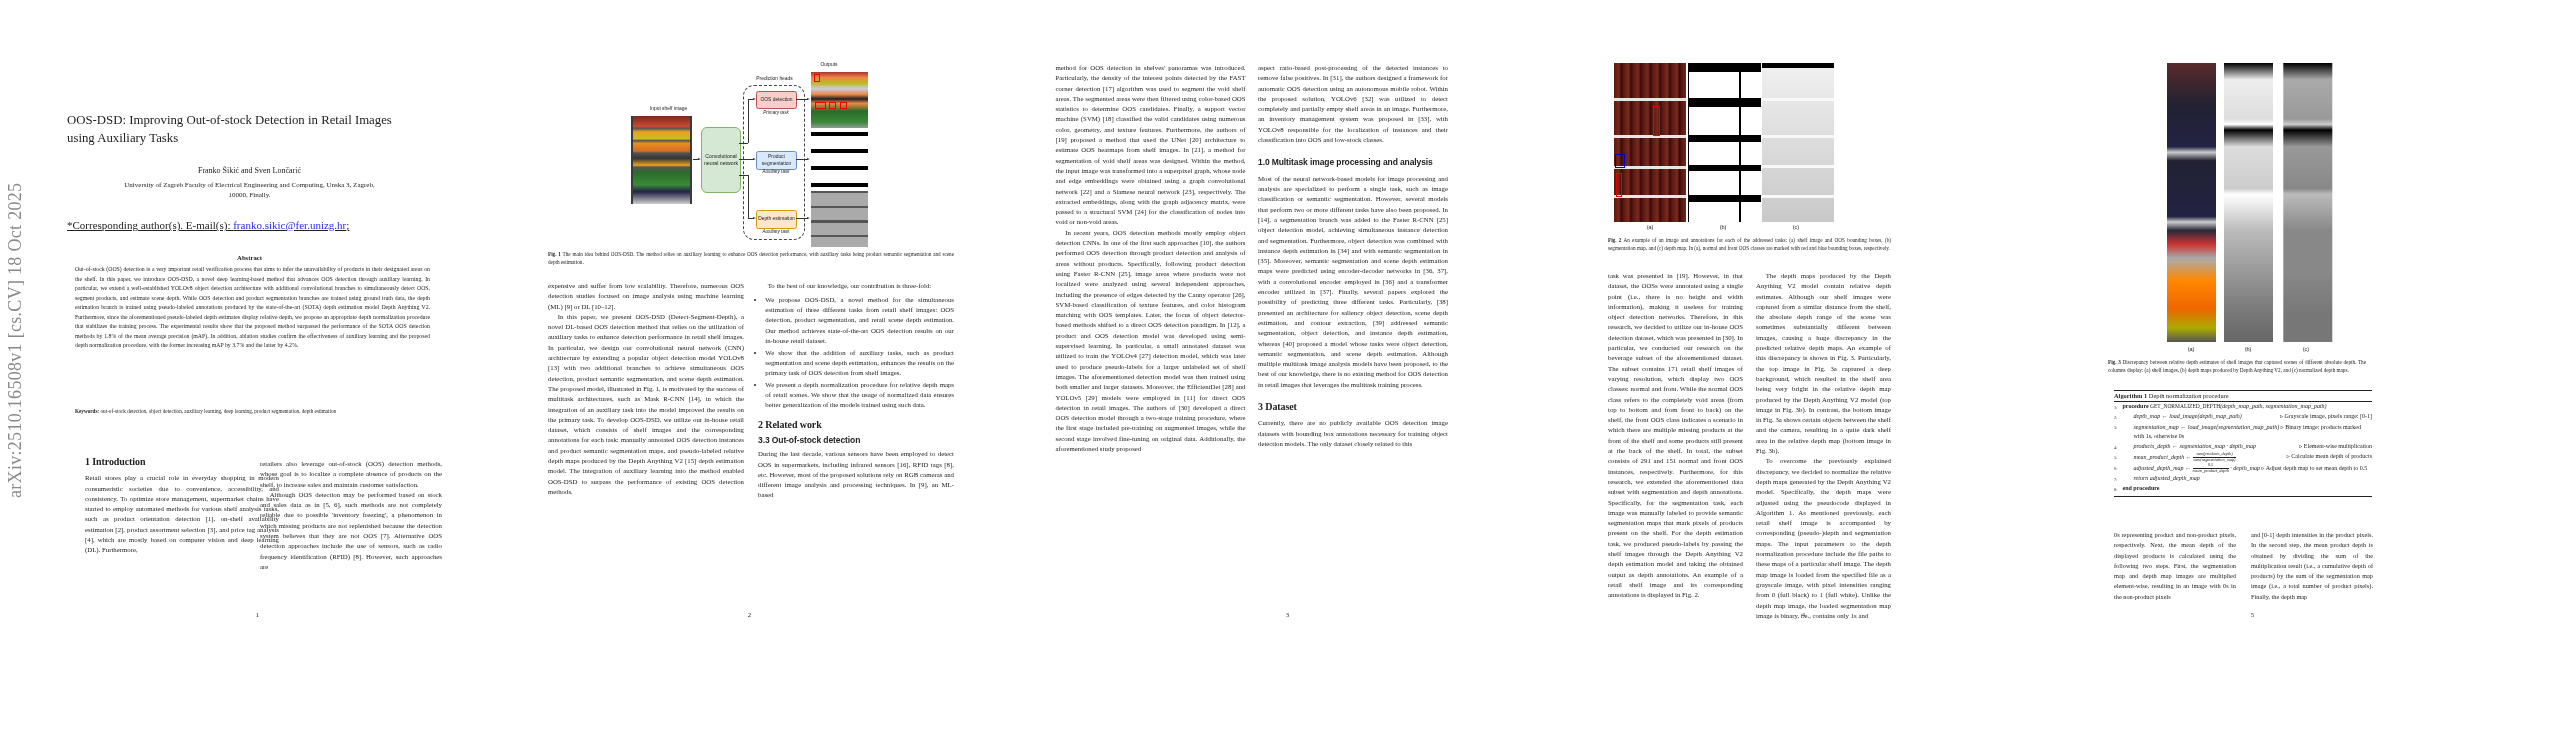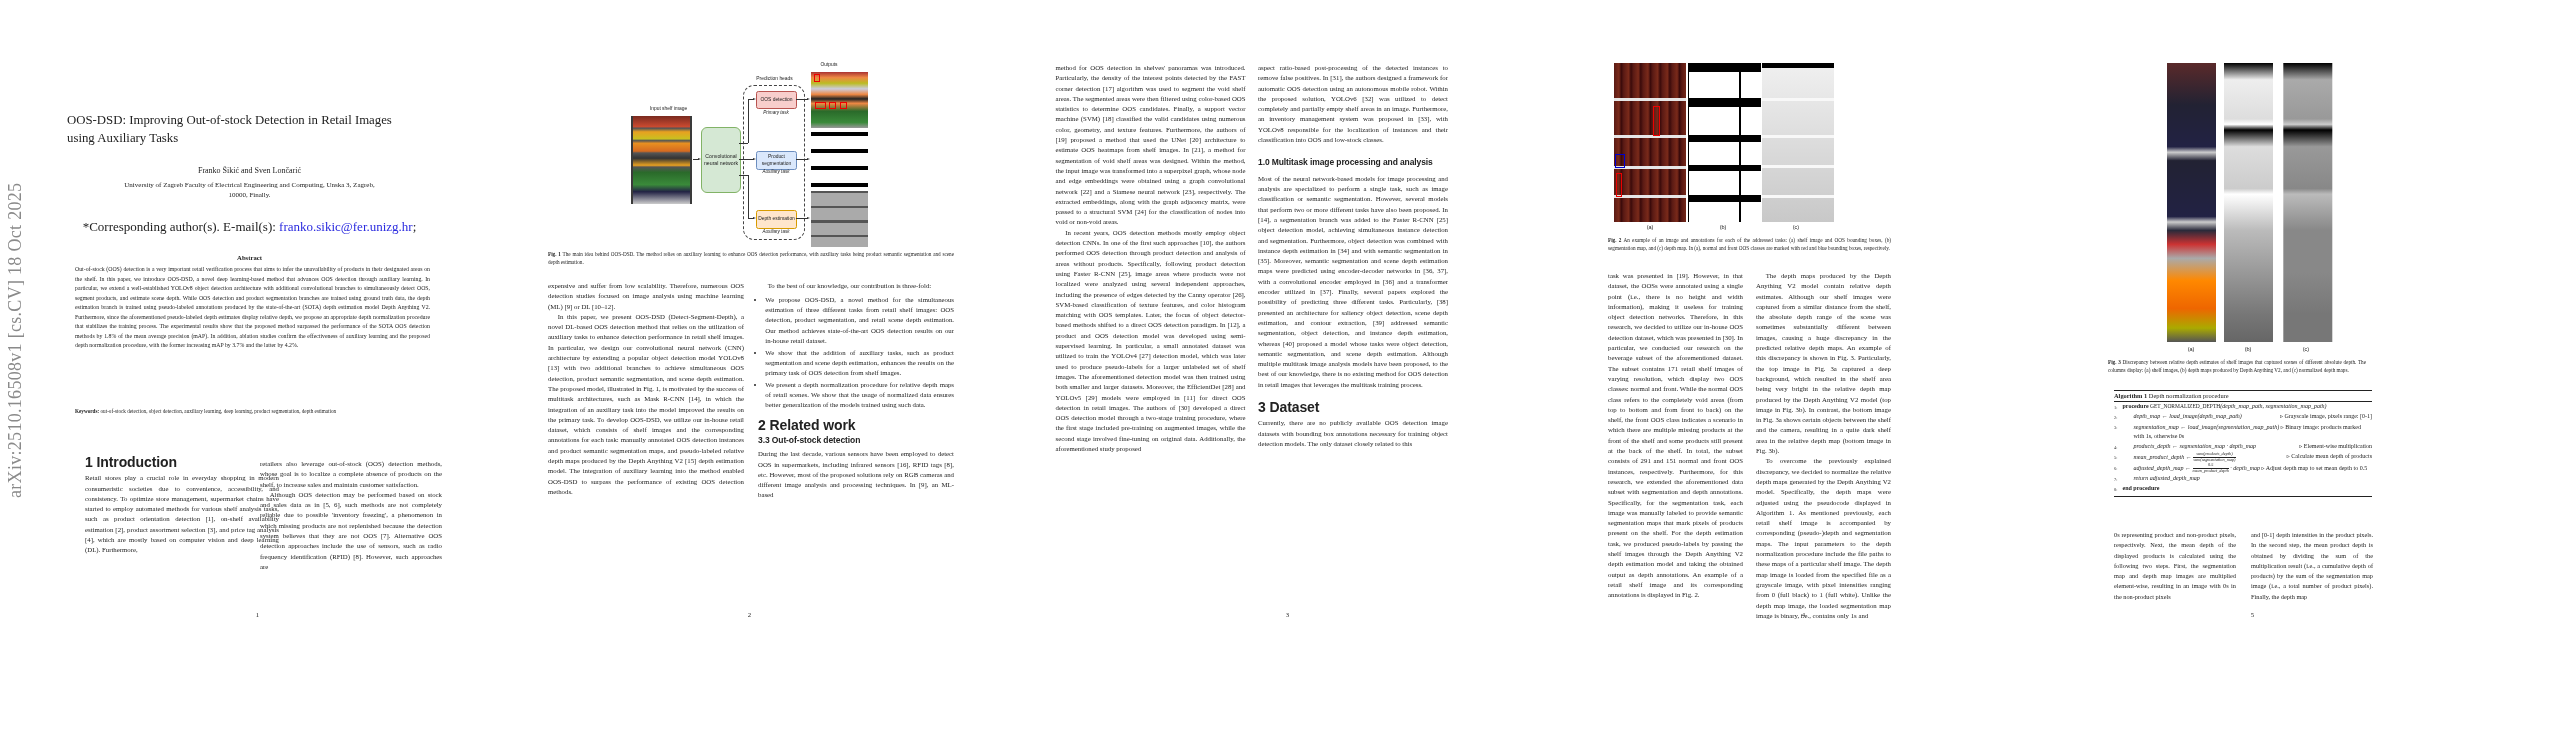--- a/index.html
+++ b/index.html
@@ -3,27 +3,27 @@
 <meta charset="utf-8">
 <style>
   html,body{margin:0;padding:0;background:#fff;}
   body{width:2576px;height:729px;position:relative;overflow:hidden;font-family:"Liberation Serif","DejaVu Serif",serif;color:#222;}
   .page{position:absolute;top:0;width:515px;height:729px;background:#fff;}
   .p1{left:0}.p2{left:492px}.p3{left:1030px}.p4{left:1546px}.p5{left:2061px}
   .arxiv{position:absolute;left:4.9px;top:498px;transform:rotate(-90deg);transform-origin:left top;font-size:18px;color:#8a8a8a;white-space:nowrap;letter-spacing:0.3px;}
   .title{position:absolute;left:67px;width:365px;top:111px;font-size:12.8px;line-height:18px;color:#222;}
   .authors{position:absolute;left:67px;width:365px;top:166px;text-align:center;font-size:8px;}
   .affil{position:absolute;left:67px;width:365px;top:181px;text-align:center;font-size:7px;line-height:9.7px;}
-  .corresp{position:absolute;left:67px;width:365px;top:219px;text-align:center;font-size:13px;}
+  .corresp{position:absolute;left:67px;width:365px;top:219px;text-align:left;font-size:11px;text-decoration:underline;}
   a,.link{color:#2a2adf;text-decoration:none;}
   .abs-h{position:absolute;left:67px;width:365px;top:254px;text-align:center;font-size:6.7px;font-weight:bold;}
   .abs{position:absolute;left:75px;width:355px;top:265px;font-size:5.8px;line-height:9.5px;text-align:justify;}
   .kw{position:absolute;left:75px;width:355px;top:407px;font-size:5.2px;line-height:8.2px;text-align:justify;}
   .kw b{font-weight:bold;}
-  .sec{font-size:14px;font-weight:bold;font-family:Liberation Sans, sans-serif;letter-spacing:-0.1px;}
+  .sec{font-size:10px;font-weight:bold;font-family:Liberation Serif, serif;letter-spacing:-0.1px;}
   .sub{font-size:8.5px;font-weight:bold;font-family:"Liberation Sans","DejaVu Sans",sans-serif;letter-spacing:-0.1px;}
   .col{position:absolute;font-size:6.8px;line-height:10.3px;text-align:justify;hyphens:auto;}
   .col p{margin:0;}
   .col p.ind{text-indent:9.7px;}
   .pnum{position:absolute;top:611px;width:515px;text-align:center;font-size:6.7px;left:0;}
   .cap{position:absolute;font-size:5.2px;line-height:8px;text-align:justify;}
   .cap b{font-weight:bold;}
   ul.bul{margin:3.6px 0 0 0;padding-left:7.3px;}
   ul.bul li{margin-bottom:1.2px;}
   

